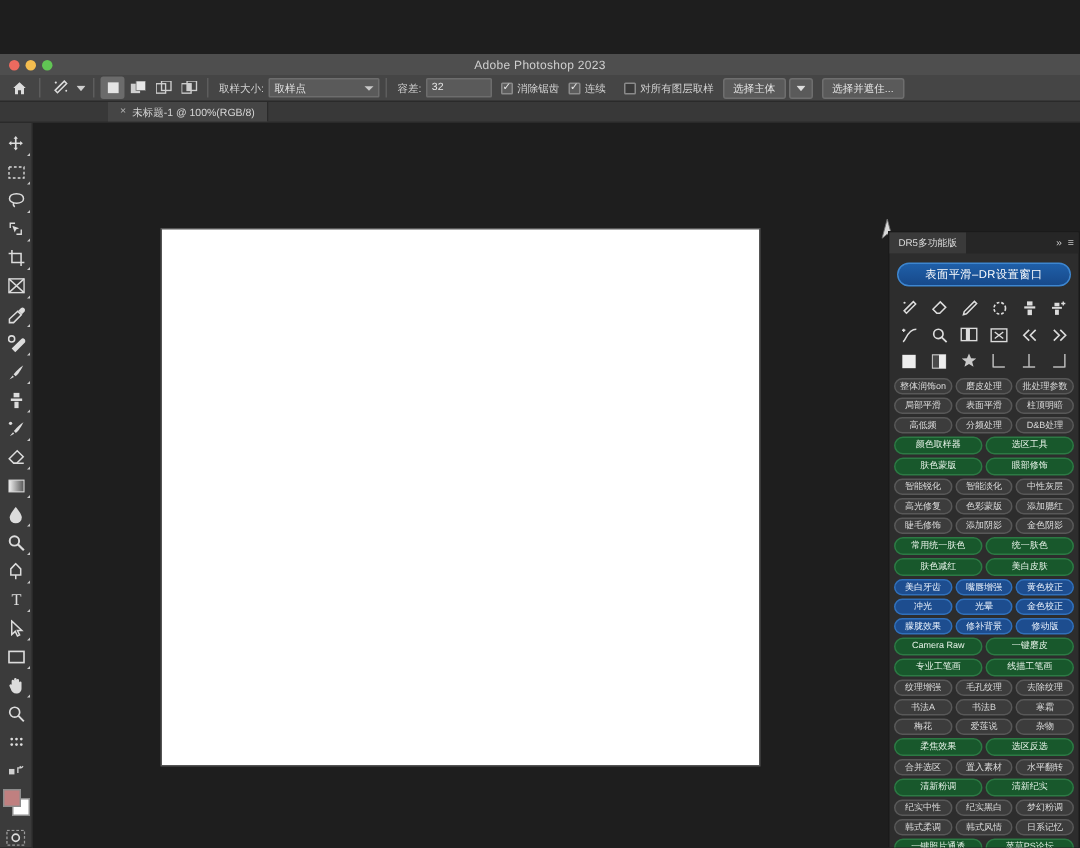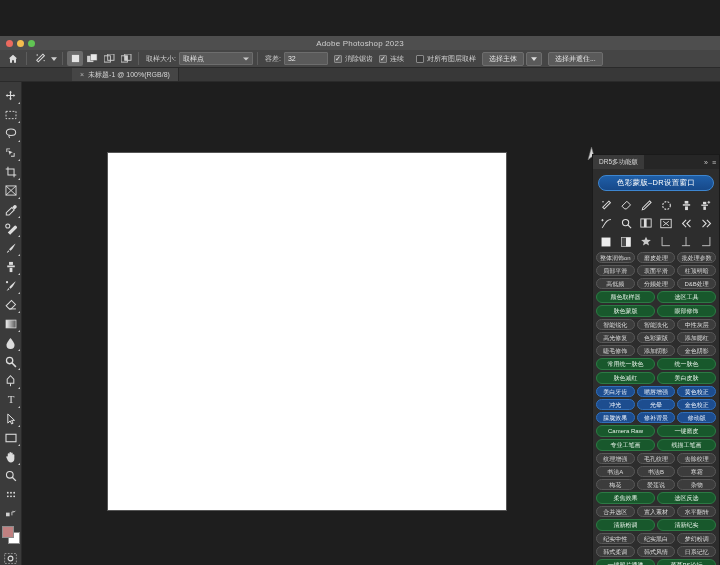--- a/index.html
+++ b/index.html
@@ -485,21 +485,21 @@
   <div class="panel">
     <div class="panel-tabrow">
       <div class="panel-tab">DR5多功能版</div>
       <div class="panel-tabctl">
         <span>»</span>
         <span>≡</span>
       </div>
     </div>
 
     <div class="panel-body">
-      <div class="bigbtn">色彩蒙版–DR设置窗口</div>
+      <div class="bigbtn">表面平滑–DR设置窗口</div>
 
       <div class="iconrow">
         <span>
             <svg width="11" height="11" viewBox="0 0 12 12">
               <path d="M8.6 1.2 L10.3 2.9 L3.6 9.6 L1.9 7.9 Z" fill="none" stroke="#dcdcdc" stroke-width="1.1"></path>
               <circle cx="2.2" cy="2" r=".8" fill="#dcdcdc"></circle>
             </svg>
           </span>
         <span>
             <svg width="11" height="10" viewBox="0 0 12 11">

